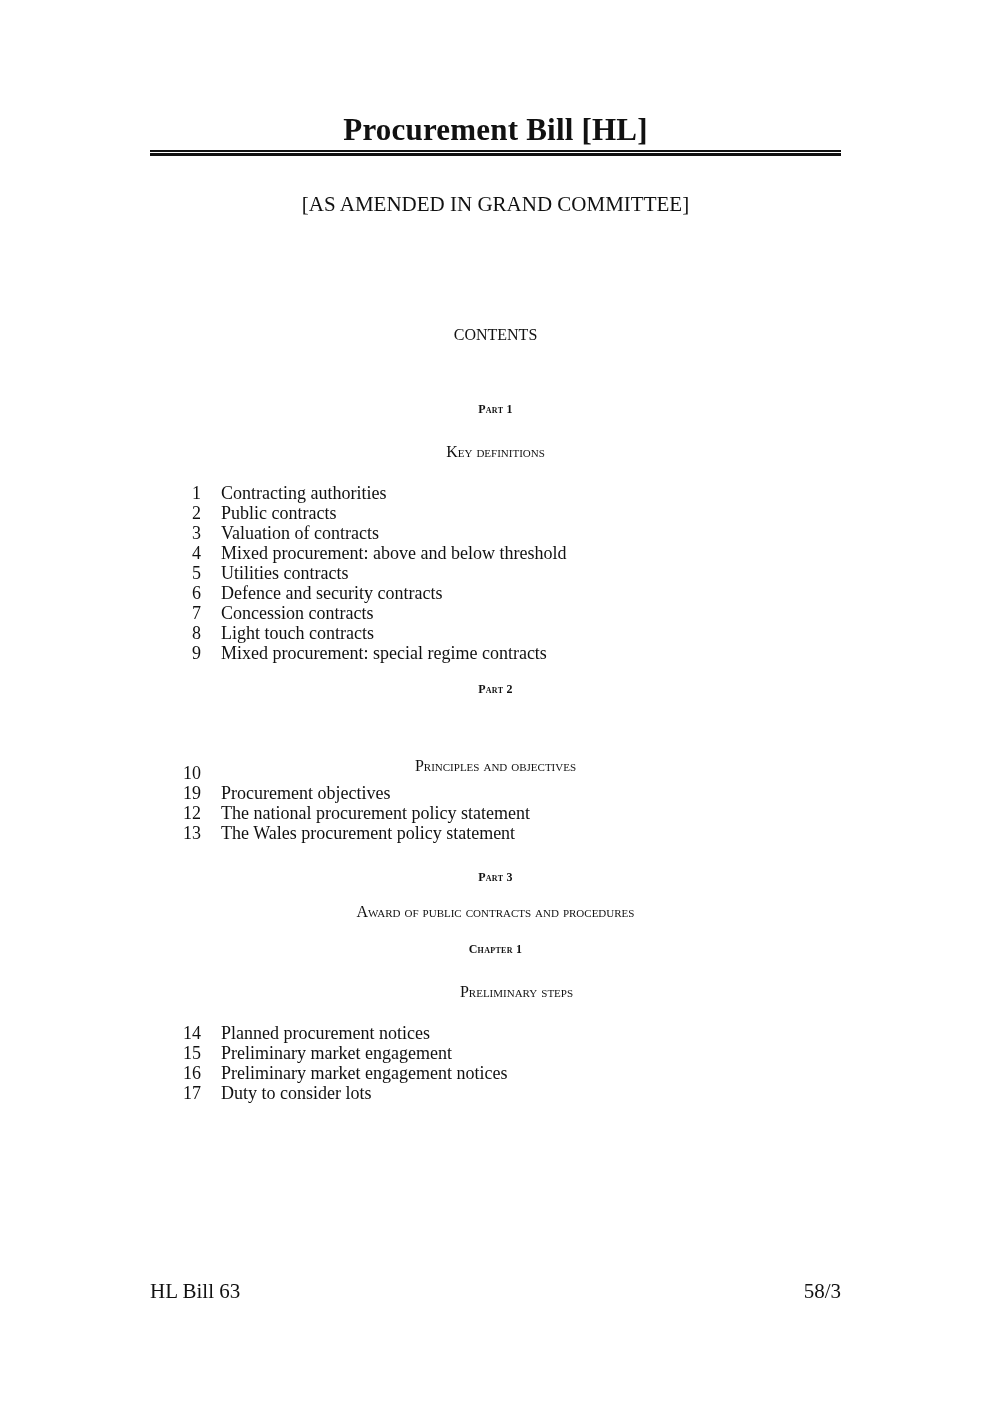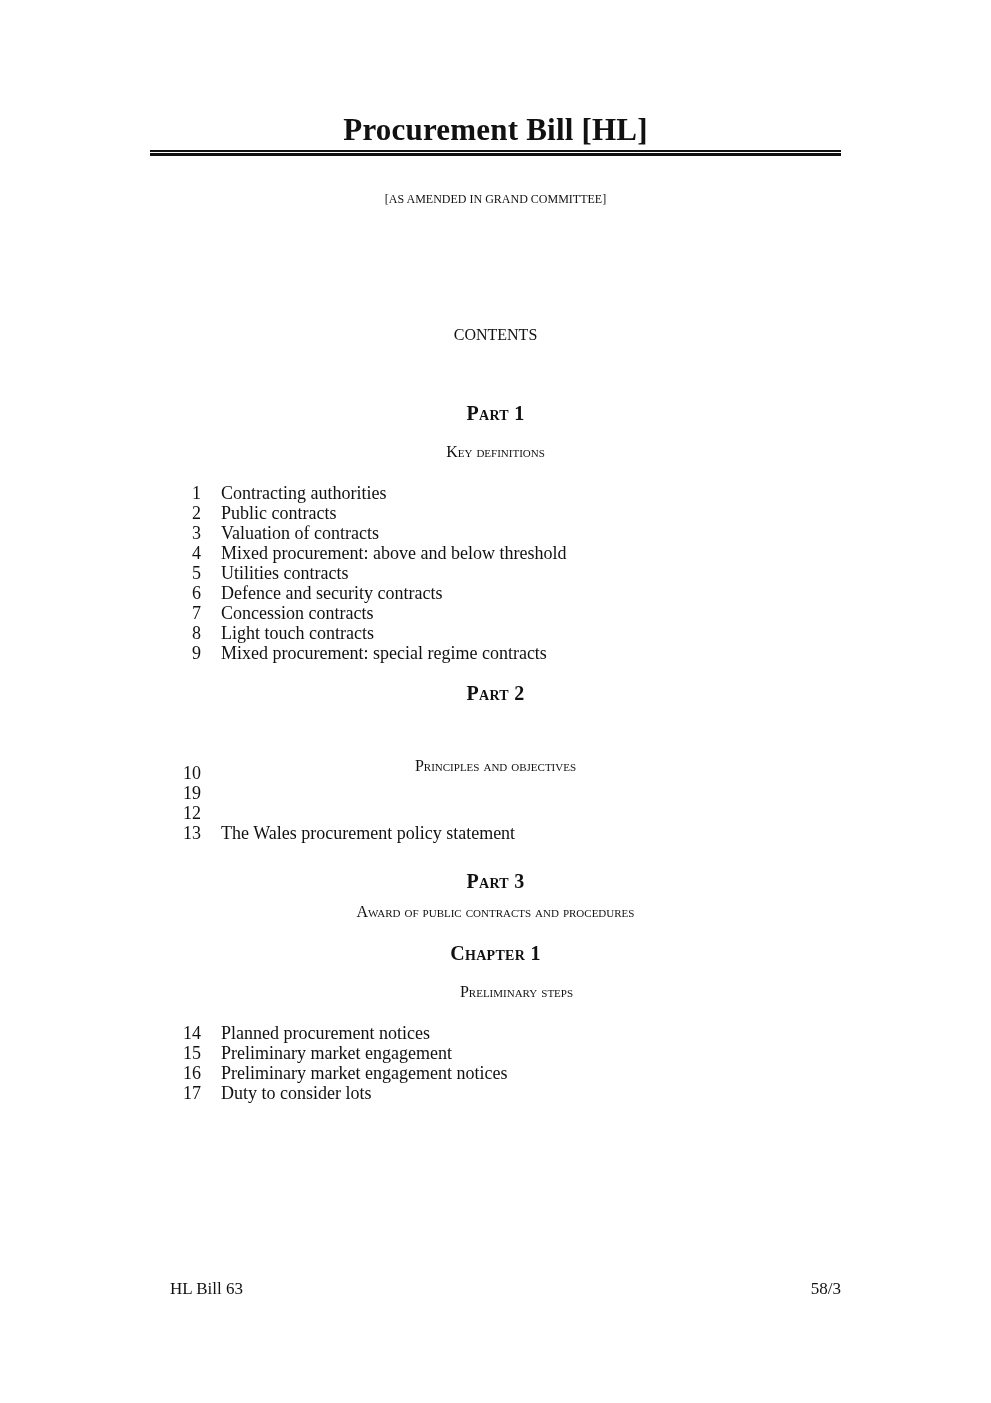--- a/index.html
+++ b/index.html
@@ -3,29 +3,29 @@
 <meta charset="utf-8">
 <style>
   html, body { margin:0; padding:0; background:#ffffff; }
   body { width:991px; height:1403px; position:relative; overflow:hidden;
          font-family:"Liberation Serif","DejaVu Serif",serif; color:#111; }
   .abs { position:absolute; }
   .center { left:0; width:991px; text-align:center; }
   .title { top:112px; font-size:31px; font-weight:bold; letter-spacing:0.2px; }
   .rule-thin { left:150px; width:691px; top:150px; height:2px; background:#111; }
   .rule-thick { left:150px; width:691px; top:153px; height:3px; background:#111; }
-  .subtitle { top:192px; font-size:12px; }
+  .subtitle { top:192px; font-size:21px; }
   .contents-h { top:326px; font-size:16px; }
-  .part-h { font-size:20px; font-weight:bold; font-variant:small-caps; letter-spacing:0.3px; }
+  .part-h { font-size:12px; font-weight:bold; font-variant:small-caps; letter-spacing:0.3px; }
   .sc-h { font-size:16px; font-variant:small-caps; }
   .toc { left:150px; width:700px; font-size:18px; line-height:20px; }
   .toc-row { display:flex; height:20px; }
   .toc-num { width:51px; text-align:right; padding-right:20px; box-sizing:content-box; }
   .toc-text { flex:1; white-space:nowrap; }
-  .footer { top:1279px; font-size:17px;margin-left:20px; }
+  .footer { top:1279px; font-size:21px; }
   .footer-left { left:150px; }
   .footer-right { right:150px; text-align:right; }
 </style>
 </head>
 <body>
 
 <div class="abs center title">Procurement Bill [HL]</div>
 <div class="abs rule-thin"></div>
 <div class="abs rule-thick"></div>
 <div class="abs center subtitle">[AS AMENDED IN GRAND COMMITTEE]</div>
@@ -73,23 +73,25 @@
 </div>
 
 <div class="abs center part-h" style="top:682px;">Part 2</div>
 <div class="abs center sc-h" style="top:757px;">Principles and objectives</div>
 <div class="abs toc" style="top:763px;">
   <div class="toc-row">
       <span class="toc-num">10</span>
     </div>
   <div class="toc-row">
       <span class="toc-num">19</span>
+      <span class="toc-text">Procurement objectives</span>
     </div>
   <div class="toc-row">
       <span class="toc-num">12</span>
+      <span class="toc-text">The national procurement policy statement</span>
     </div>
   <div class="toc-row">
       <span class="toc-num">13</span>
       <span class="toc-text">The Wales procurement policy statement</span>
     </div>
 </div>
 
 <div class="abs center part-h" style="top:862px;margin-top:8px;">Part 3</div>
 <div class="abs center sc-h" style="top:903px;">Award of public contracts and procedures</div>
 <div class="abs center part-h" style="top:942px;">Chapter 1</div>

